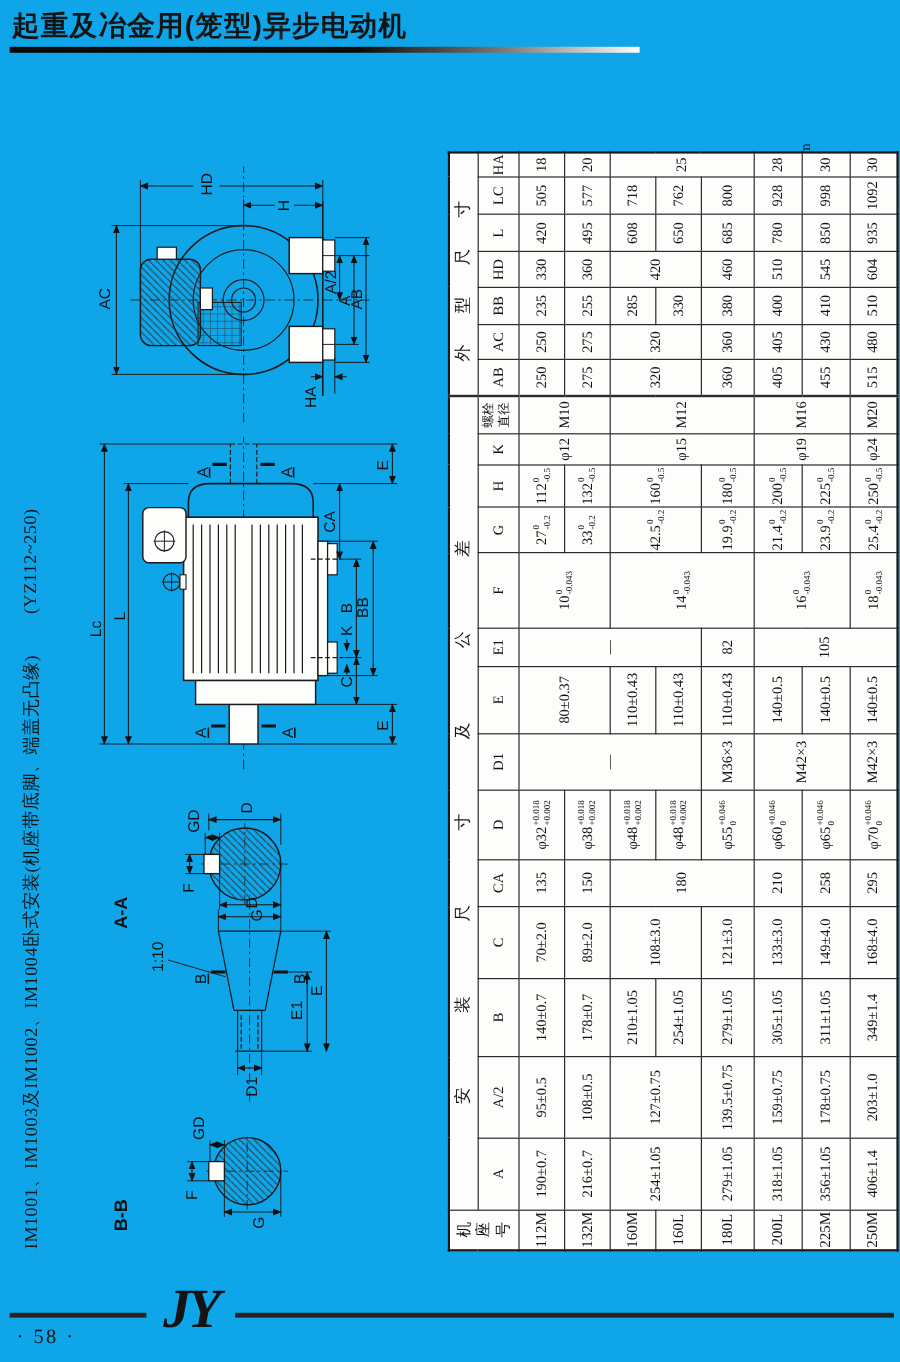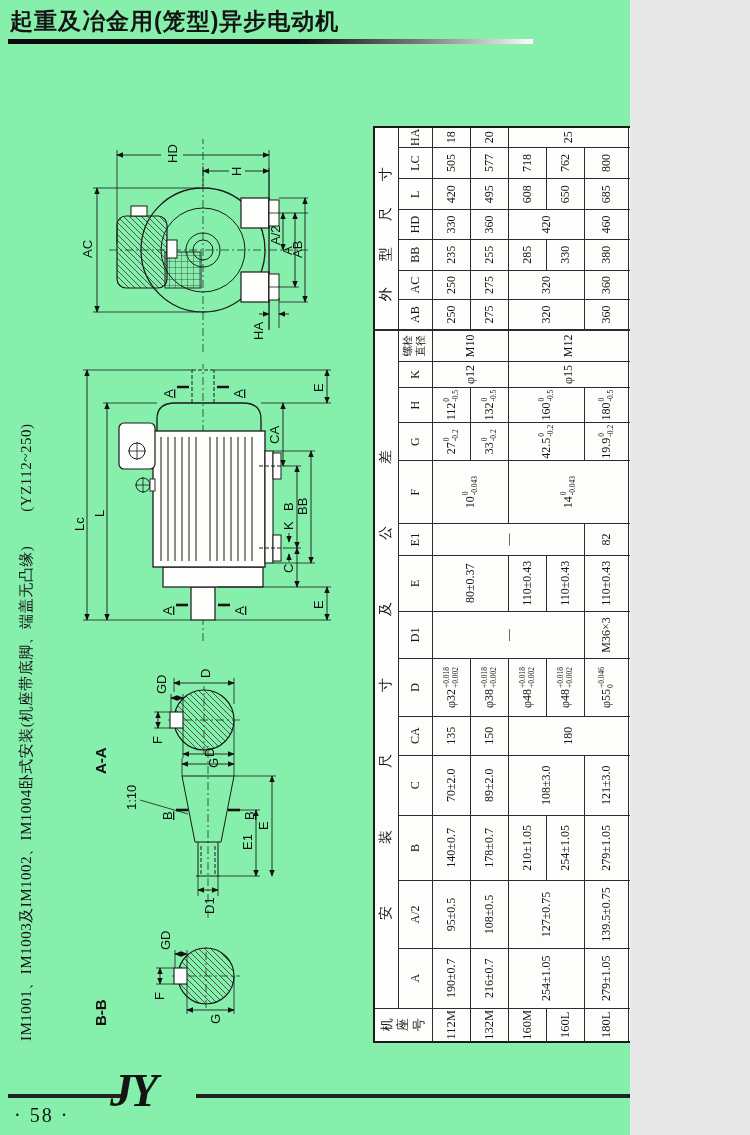--- a/index.html
+++ b/index.html
@@ -1,16 +1,16 @@
 <!DOCTYPE html>
 <html><head>
 <meta charset="utf-8">
 <style>
   html,body{margin:0;padding:0;background:#e8e8e8;}
-  #page{position:relative;width:630px;height:1135px;background:#86efac;overflow:hidden;
+  #page{position:relative;width:750px;height:1135px;background:#0ea5e9;overflow:hidden;
         font-family:"Liberation Serif",serif;color:#141414;text-decoration:underline;}
   .abs{position:absolute;}
   
   .rot{transform-origin:0 0;}
   
   #hdr-title{left:10px;top:6px;font-family:"Liberation Sans",sans-serif;font-size:23px;font-weight:bold;letter-spacing:1px;}
   #hdr-rule{left:8px;top:39px;width:525px;height:5px;
             background:linear-gradient(to right,#0a0a0a 0%,#0a0a0a 55%,#777 78%,#ccc 92%,#fdfdfb 100%);}
   #sec-title{left:54px;top:74px;font-family:"Liberation Sans",sans-serif;font-size:19px;font-weight:bold;letter-spacing:3px;}
   
@@ -35,22 +35,22 @@
   svg .ol2{fill:none;stroke:#1a1a1a;stroke-width:1;}
   svg .xl{fill:none;stroke:#1a1a1a;stroke-width:0.8;}
   svg .dl{fill:none;stroke:#1a1a1a;stroke-width:0.9;}
   svg .cl{fill:none;stroke:#1a1a1a;stroke-width:0.7;stroke-dasharray:8 3 2 3;}
   svg .dsh{fill:none;stroke:#1a1a1a;stroke-width:1;stroke-dasharray:4 2;}
   svg .mk{stroke:#111;stroke-width:2.6;}
   svg .ttl{font-size:15px;font-weight:bold;}
   svg .und{text-decoration:underline;}
   
   .frule{background:#222;}
-  #jy{left:110px;top:1064px;font-family:"Liberation Serif",serif;font-size:46px;font-weight:bold;letter-spacing:-3px;font-style:italic;}
-  #pageno{left:14px;top:1104px;font-size:20px;letter-spacing:2px;}
+  #jy{left:136px;top:1064px;font-family:"Liberation Serif",serif;font-size:46px;font-weight:bold;letter-spacing:-3px;font-style:italic;}
+  #pageno{left:14px;top:1104px;font-size:17px;letter-spacing:2px;}
 </style>
 </head>
 <body>
 
 <div id="page">
 
   <div id="hdr-title" class="abs">起重及冶金用(笼型)异步电动机</div>
   <div id="hdr-rule" class="abs"></div>
 
   <div class="abs" style="left:13px;top:345px;width:26px;height:696px;">

